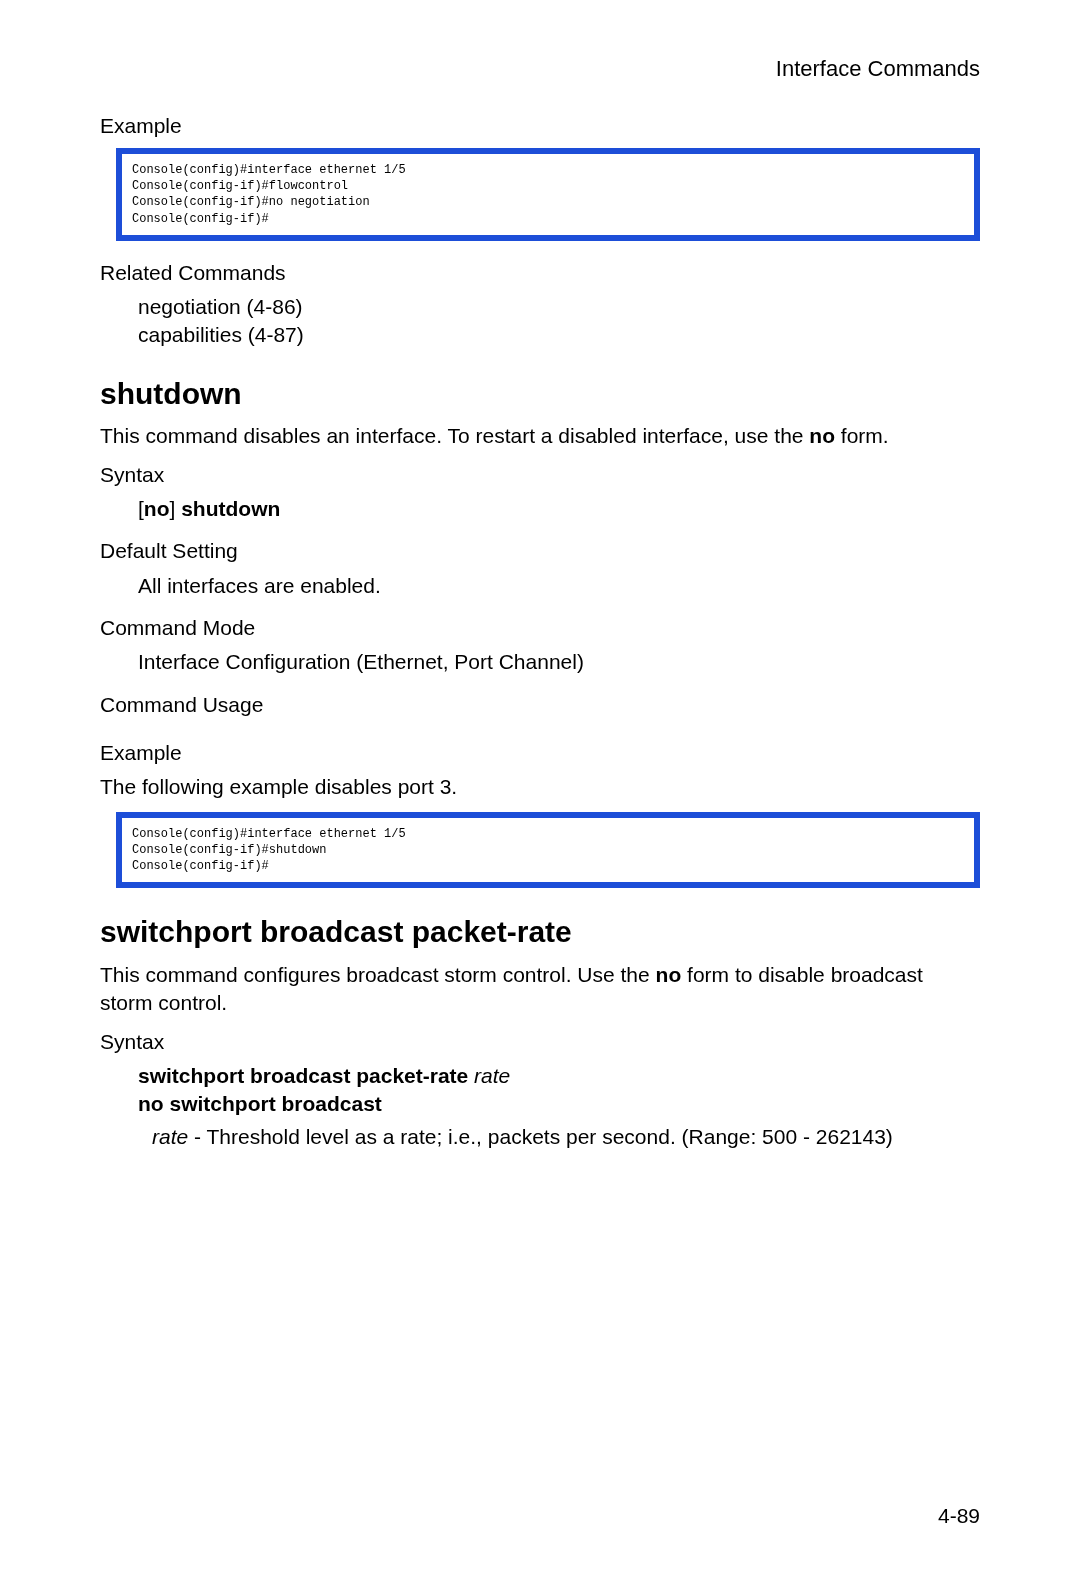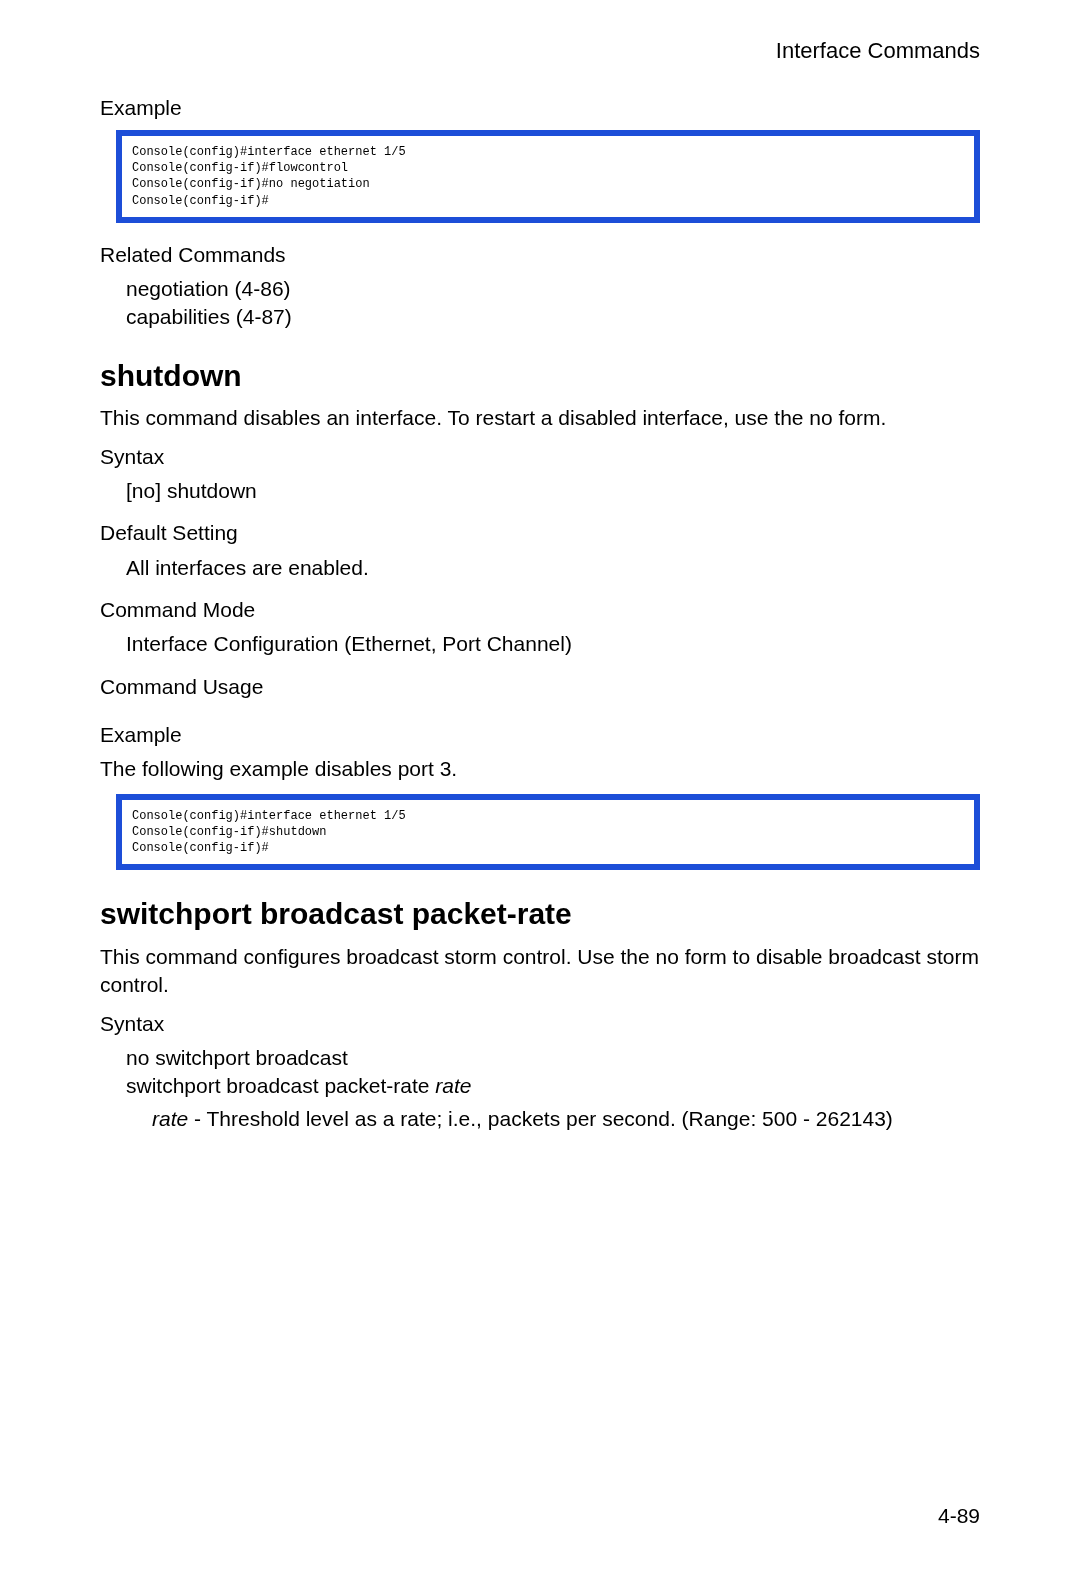--- a/index.html
+++ b/index.html
@@ -8,21 +8,21 @@
     background: #ffffff;
     color: #000000;
     font-family: Arial, Helvetica, sans-serif;
     font-size: 21px;
     line-height: 1.35;
   }
   .page {
     width: 1080px;
     min-height: 1570px;
     box-sizing: border-box;
-    padding: 36px 100px 60px 100px;
+    padding: 54px 100px 60px 100px;
     position: relative;
   }
   .header-title {
     text-align: right;
     font-size: 22px;
     margin-bottom: 28px;
   }
   .subhead {
     font-weight: normal;
     margin-top: 10px;
@@ -33,32 +33,32 @@
   }
   .codebox {
     border: 6px solid #1d4ed8;
     padding: 8px 10px;
     font-family: "Courier New", Courier, monospace;
     font-size: 12px;
     white-space: pre;
     margin: 8px 0 18px 16px;
   }
   .indent1 {
-    margin-left: 26px;
+    margin-left: 38px;
   }
   .indent2 {
     margin-left: 52px;
   }
   h2.cmd {
     font-size: 30px;
     font-weight: bold;
     margin: 24px 0 8px 0;
   }
   .inline-bold {
-    font-weight: normal;
+    font-weight: bold;
     text-align: center;
   }
   .inline-italic {
     font-style: italic;
   }
   .page-number {
     position: absolute;
     bottom: 40px;
     right: 100px;
     font-size: 21px;
@@ -111,24 +111,24 @@
 Console(config-if)#shutdown
 Console(config-if)#</pre>
 
   <h2 class="cmd">switchport broadcast packet-rate</h2>
   <div class="body-text">
     <span>This command configures broadcast storm control. Use the </span><span class="inline-bold">no</span><span> form to disable broadcast storm control.</span>
   </div>
 
   <div class="subhead">Syntax</div>
   <div class="indent1">
-    <span class="inline-bold">no switchport broadcast</span>
+    <span class="inline-bold">switchport broadcast packet-rate </span><span class="inline-italic">rate</span>
   </div>
   <div class="indent1">
-    <span class="inline-bold">switchport broadcast packet-rate </span><span class="inline-italic">rate</span>
+    <span class="inline-bold">no switchport broadcast</span>
   </div>
 
   <div class="spacer-sm"></div>
   <div class="indent2">
     <span class="inline-italic">rate</span><span> - Threshold level as a rate; i.e., packets per second. (Range: 500 - 262143)</span>
   </div>
 
   <div class="page-number">4-89</div>
 </div>
 

